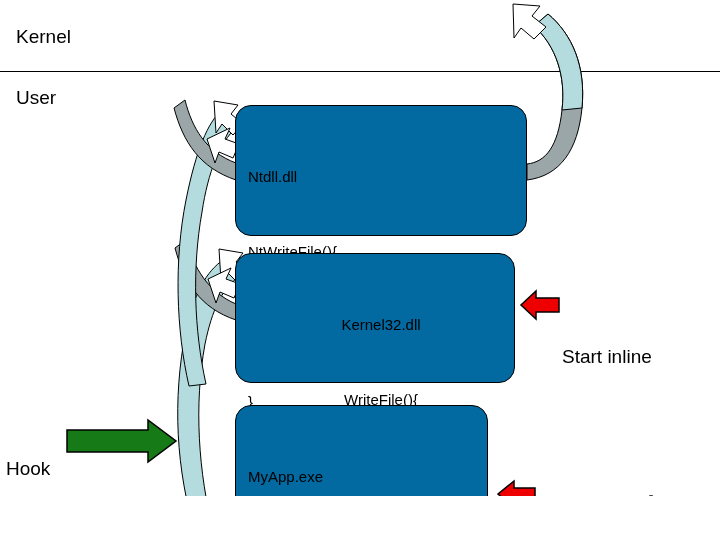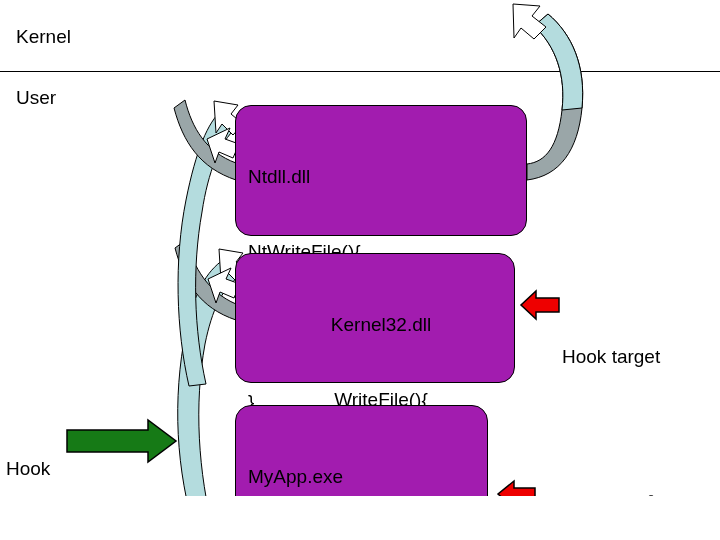--- a/index.html
+++ b/index.html
@@ -32,26 +32,26 @@
     left: 0;
     top: 71px;
     width: 720px;
     height: 0;
     border-top: 1px solid #000000;
   }
 
   
   .code-box {
     position: absolute;
-    background: #a21caf;
+    background: #0369a1;
     border: 1px solid #000000;
     border-radius: 16px;
     box-sizing: border-box;
     padding: 8px 0 12px 12px;
-    font-size: 19px;
+    font-size: 15px;
     line-height: 25px;
     white-space: pre;
     z-index: 4;
   }
   #box-ntdll    { left: 235px; top: 105px; width: 292px; height: 131px; }
   #box-kernel32 { left: 235px; top: 253px; width: 280px; height: 130px; text-align: center; }
   #box-myapp    { left: 235px; top: 405px; width: 253px; height: 140px; }
   .code-line { display: block; }
   .code-line.indent { padding-left: 17px; }
   .code-line em {
@@ -211,21 +211,21 @@
     </g>
 
   </svg>
 
   <div id="start-here">
     <span class="callout-line">Hook</span>
     <span class="callout-line">Here</span>
   </div>
 
   <div class="callout" id="callout-inline">
-    <span class="callout-line">Hook target</span>
+    <span class="callout-line">Start inline</span>
   </div>
 
   <div class="callout" id="callout-iat">
     <span class="callout-line">Hook IAT</span>
     
   </div>
 
   <div id="page-number">8</div>
 
 </div>

